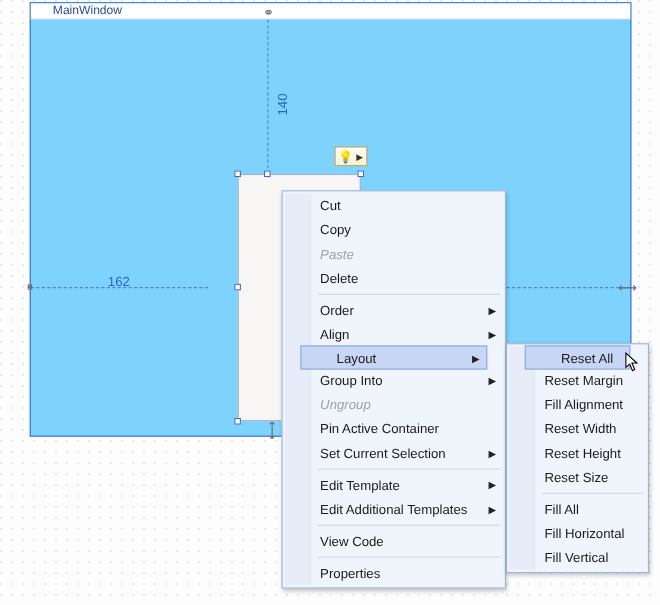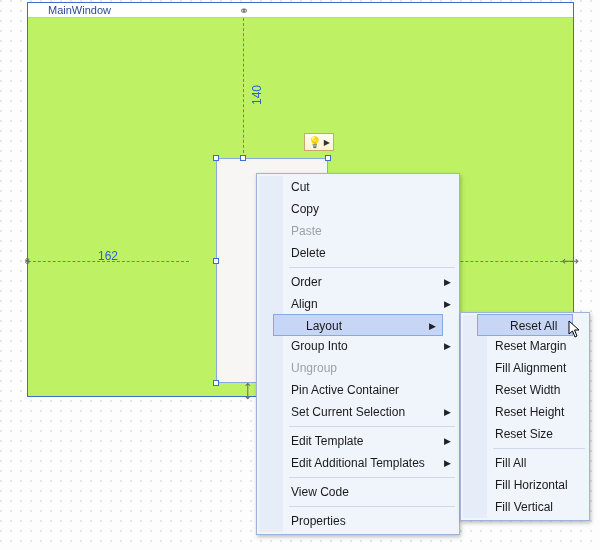--- a/index.html
+++ b/index.html
@@ -16,21 +16,21 @@
     background-size: 10px 10px;
     background-color: #fdfdfd;
   }
 
   
   .win {
     position: absolute;
     left: 27px; top: 2px;
     width: 547px; height: 395px;
     border: 1px solid #3a6ecf;
-    background: #bef264;
+    background: #7dd3fc;
   }
   .titlebar {
     height: 15px;
     background: #fff;
     border-bottom: 1px solid #b3c8f0;
     font-size: 11px;
     padding-left: 20px;
     color: #2b4a98;
     line-height: 15px;
   }
@@ -107,21 +107,21 @@
   .menu ul { list-style: none; margin: 0; padding: 0; position: relative; }
   .menu li {
     height: 22px;
     line-height: 22px;
     padding-left: 32px;
     padding-right: 22px;
     color: #1a1a1a;
     position: relative;
     white-space: nowrap;
   }
-  .menu li.disabled { color: #9ca2ab; }
+  .menu li.disabled { color: #9ca2ab; font-style: italic; }
   .menu li.hl {
     background: #c7d6f5;
     border: 1px solid #8aa8e0;
     margin: -1px 14px;
   }
   .menu li.sep {
     height: 0;
     padding: 0;
     margin: 3px 2px 3px 30px;
     border-top: 1px solid #cfd8e8;

